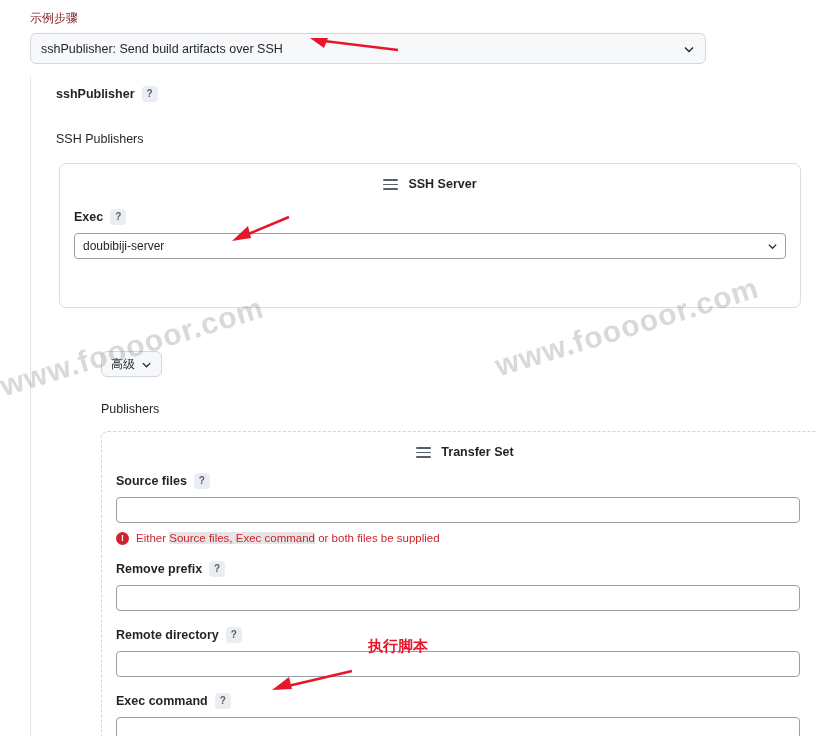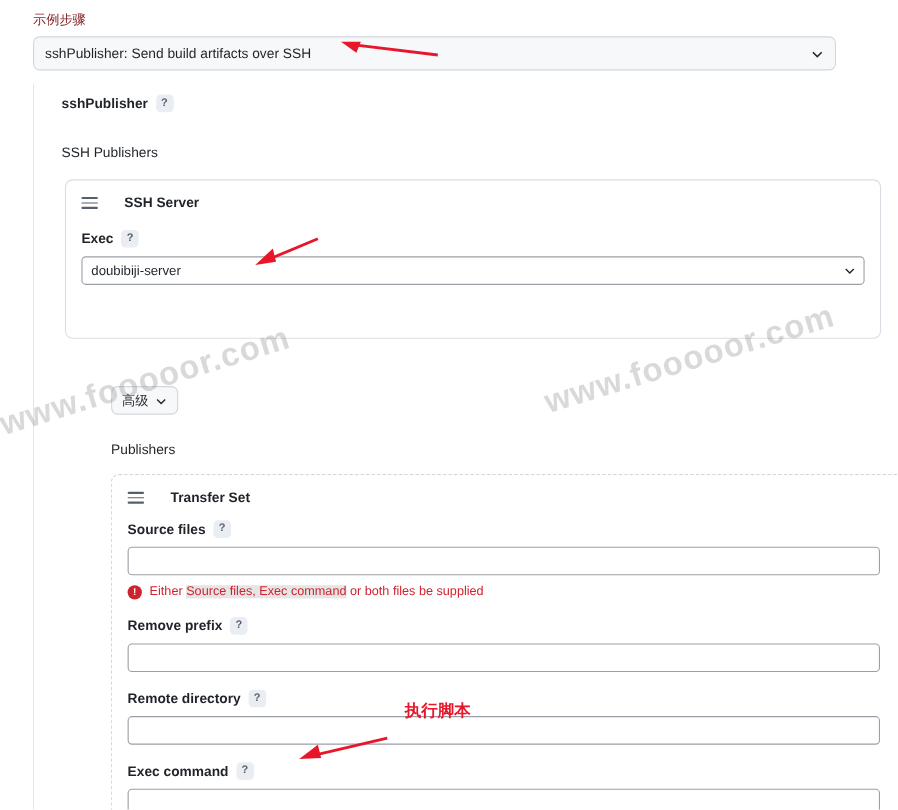--- a/index.html
+++ b/index.html
@@ -13,21 +13,21 @@
   }
   .page { position: relative; width: 816px; height: 736px; }
 
   
   .top-label {
     position: absolute; left: 30px; top: 10px;
     font-size: 12px; color: #7f1d1d;
   }
   .step-select {
     position: absolute; left: 30px; top: 33px;
-    width: 730px; height: 31px;
+    width: 676px; height: 31px;
     border: 1px solid #d0d7de; border-radius: 6px;
     background: #f6f8fa;
     font-size: 12.5px; color: #1f2328;
     display: flex; align-items: center;
     padding: 0 30px 0 10px;
   }
   .step-select .chev {
     position: absolute; right: 10px; top: 50%;
     transform: translateY(-50%);
     width: 12px; height: 12px;
@@ -56,23 +56,23 @@
   .sshpublishers { position: absolute; left: 25px; top: 56px; font-size: 12.5px; }
 
   
   .card {
     position: absolute;
     border: 1px solid #d8dee4; border-radius: 7px;
     background: #ffffff;
   }
   .card.ssh-server { left: 28px; top: 87px; width: 742px; height: 145px; }
   .card-header {
-    display: flex; align-items: center; gap: 24px;
+    display: flex; align-items: center; gap: 10px;
     padding: 12px 14px 0 14px;
-    font-size: 12.5px; font-weight: bold;
+    font-size: 12.5px; font-weight: bold; justify-content: center;
   }
   .hamburger { display: inline-block; width: 15px; }
   .hamburger i {
     display: block; height: 1.6px; background: #57606a;
     margin: 3px 0; border-radius: 1px;
   }
   .card-body { padding: 12px 14px 0 14px; }
 
   .name-label { margin-top: 4px; }
   .select-box {

